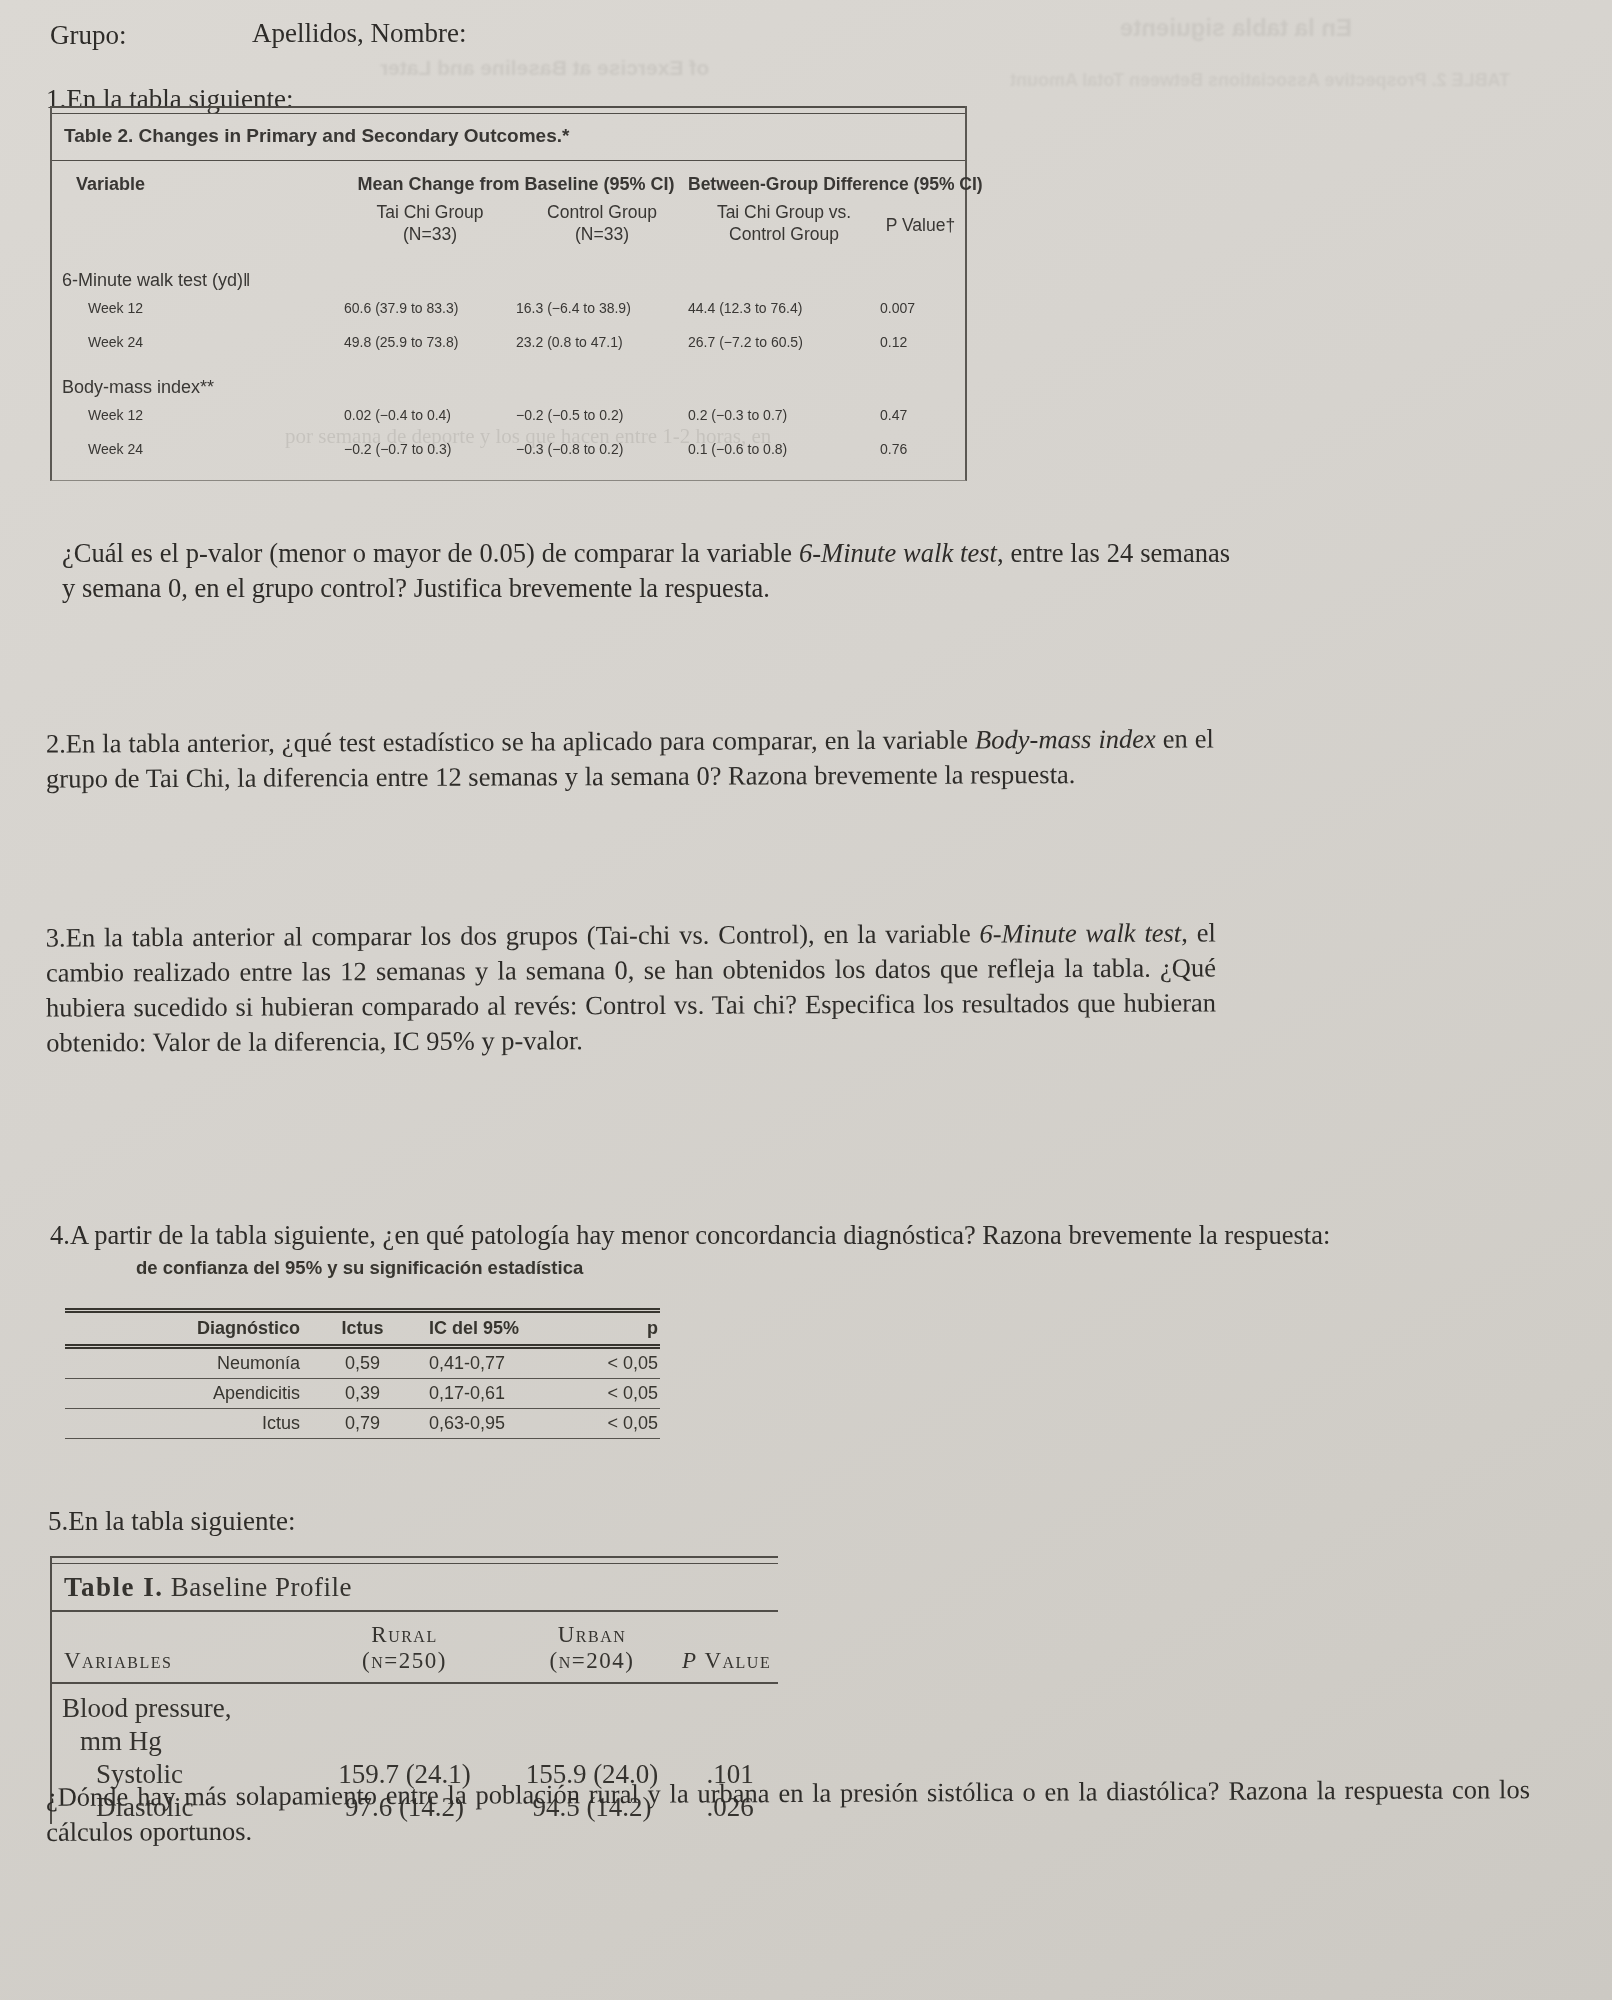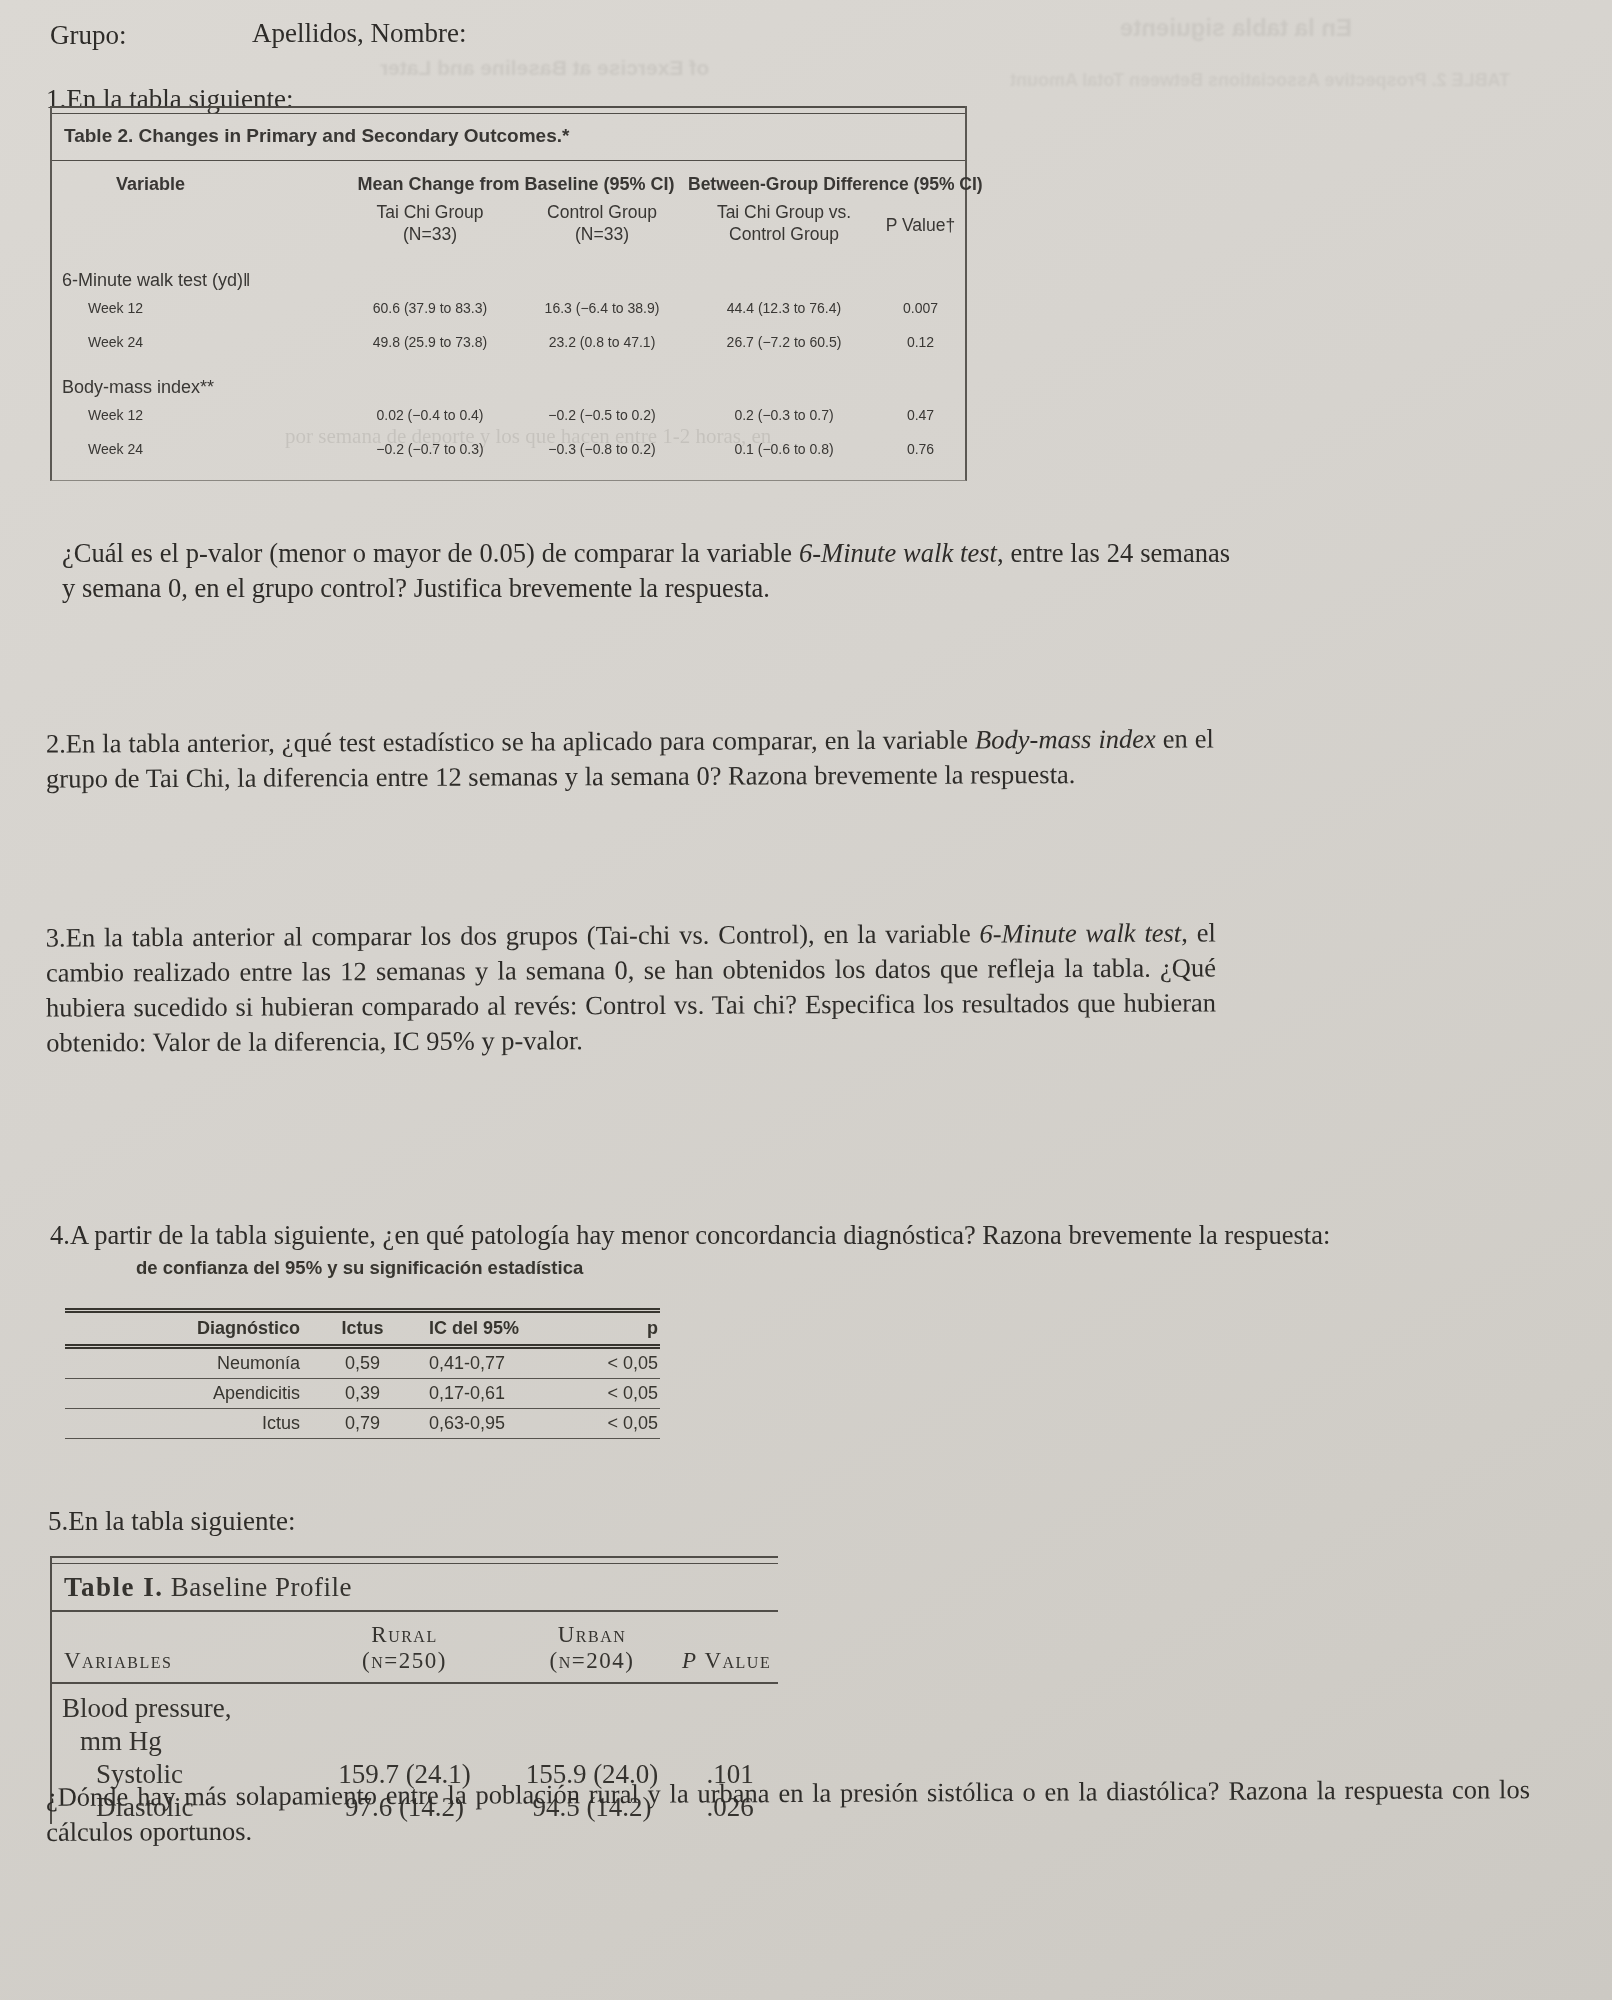--- a/index.html
+++ b/index.html
@@ -21,29 +21,29 @@
   .q i{font-style:italic;}
   .intro{font-size:27px;}
   
   .t2{position:absolute;left:50px;top:106px;width:913px;
       border-left:2px solid #5b5853;border-right:2px solid #5b5853;border-bottom:1px solid #8a8781;
       font-family:"Liberation Sans","DejaVu Sans",sans-serif;color:#393734;}
   .rule2{height:5px;border-top:2.4px solid #504d48;border-bottom:1.4px solid #504d48;}
   .t2-title{font-weight:bold;font-size:19px;padding:11px 12px 13px;border-bottom:1.5px solid #504d48;}
   .t2-grid{display:grid;grid-template-columns:292px 172px 172px 192px 81px;align-items:end;}
   .t2-grid.head{padding-top:13px;}
-  .t2-var{grid-column:1;grid-row:1 / span 2;align-self:start;font-weight:bold;font-size:18px;padding-left:24px;margin-left:40px;}
+  .t2-var{grid-column:1;grid-row:1 / span 2;align-self:start;font-weight:bold;font-size:18px;padding-left:24px;}
   .t2-g1{grid-column:2 / span 2;grid-row:1;font-weight:bold;font-size:18px;text-align:center;white-space:nowrap;}
   .t2-g2{grid-column:4 / span 2;grid-row:1;font-weight:bold;font-size:17.5px;text-align:center;white-space:nowrap;}
   .t2-sub{grid-row:2;text-align:center;font-size:17.5px;line-height:22px;padding-top:6px;}
   .t2-sub.pv{align-self:center;padding-top:10px;}
   .t2-sect{font-size:18px;padding:25px 0 0 10px;}
   .t2-row{display:grid;grid-template-columns:292px 172px 172px 192px 81px;font-size:14px;padding:9px 0;}
   .t2-row .lbl{padding-left:36px;}
-  .t2-row .val{text-align:center;white-space:nowrap;}
+  .t2-row .val{white-space:nowrap;}
   .t2-pad{height:14px;}
   
   .t4cap{position:absolute;left:66px;top:1256px;font-family:"Liberation Sans","DejaVu Sans",sans-serif;
          font-weight:bold;font-size:18.5px;line-height:23px;color:#37352f;}
   .t4cap .l2{margin-left:70px;}
   .t4{position:absolute;left:65px;top:1308px;width:595px;
       font-family:"Liberation Sans","DejaVu Sans",sans-serif;color:#37352f;
       border-top:5px double #37352f;}
   .t4-row{display:grid;grid-template-columns:235px 125px 150px 85px;align-items:center;height:29px;}
   .t4-row.hd{font-weight:bold;border-bottom:5px double #37352f;height:31px;}

